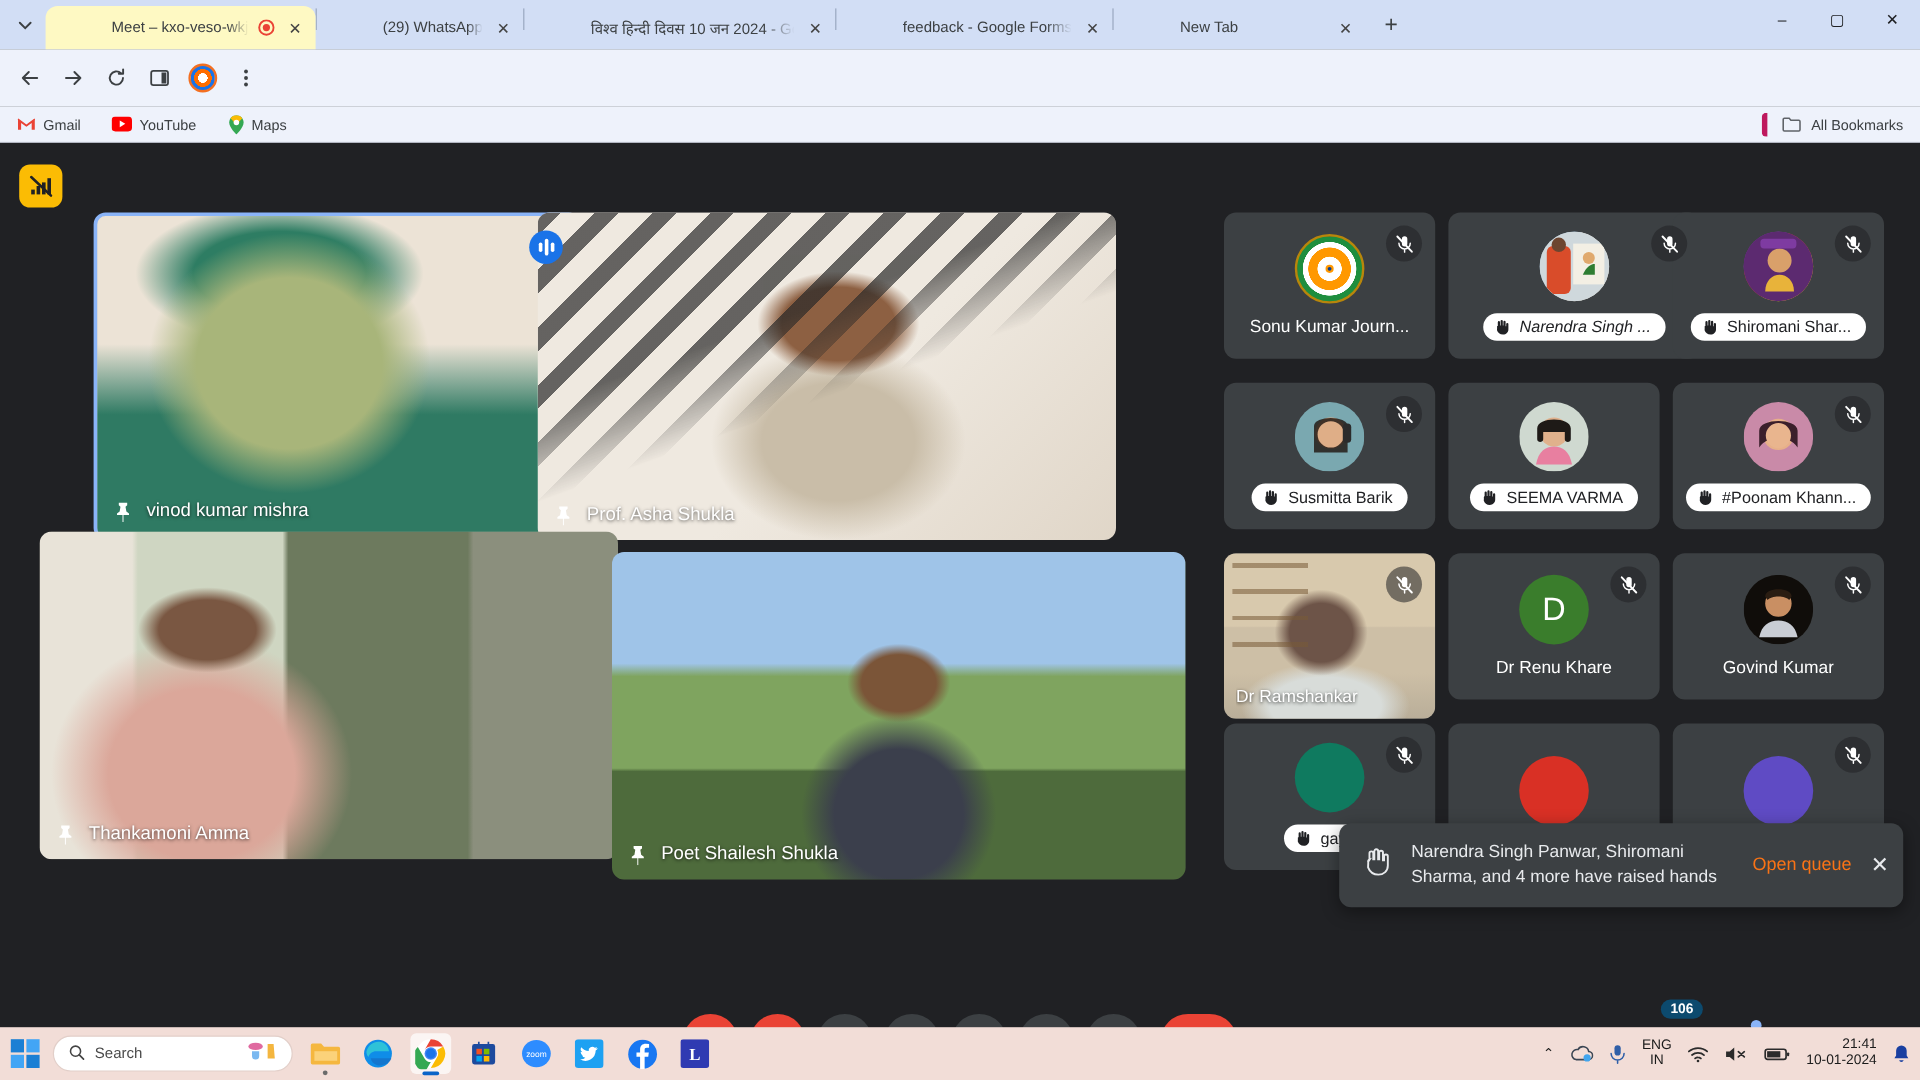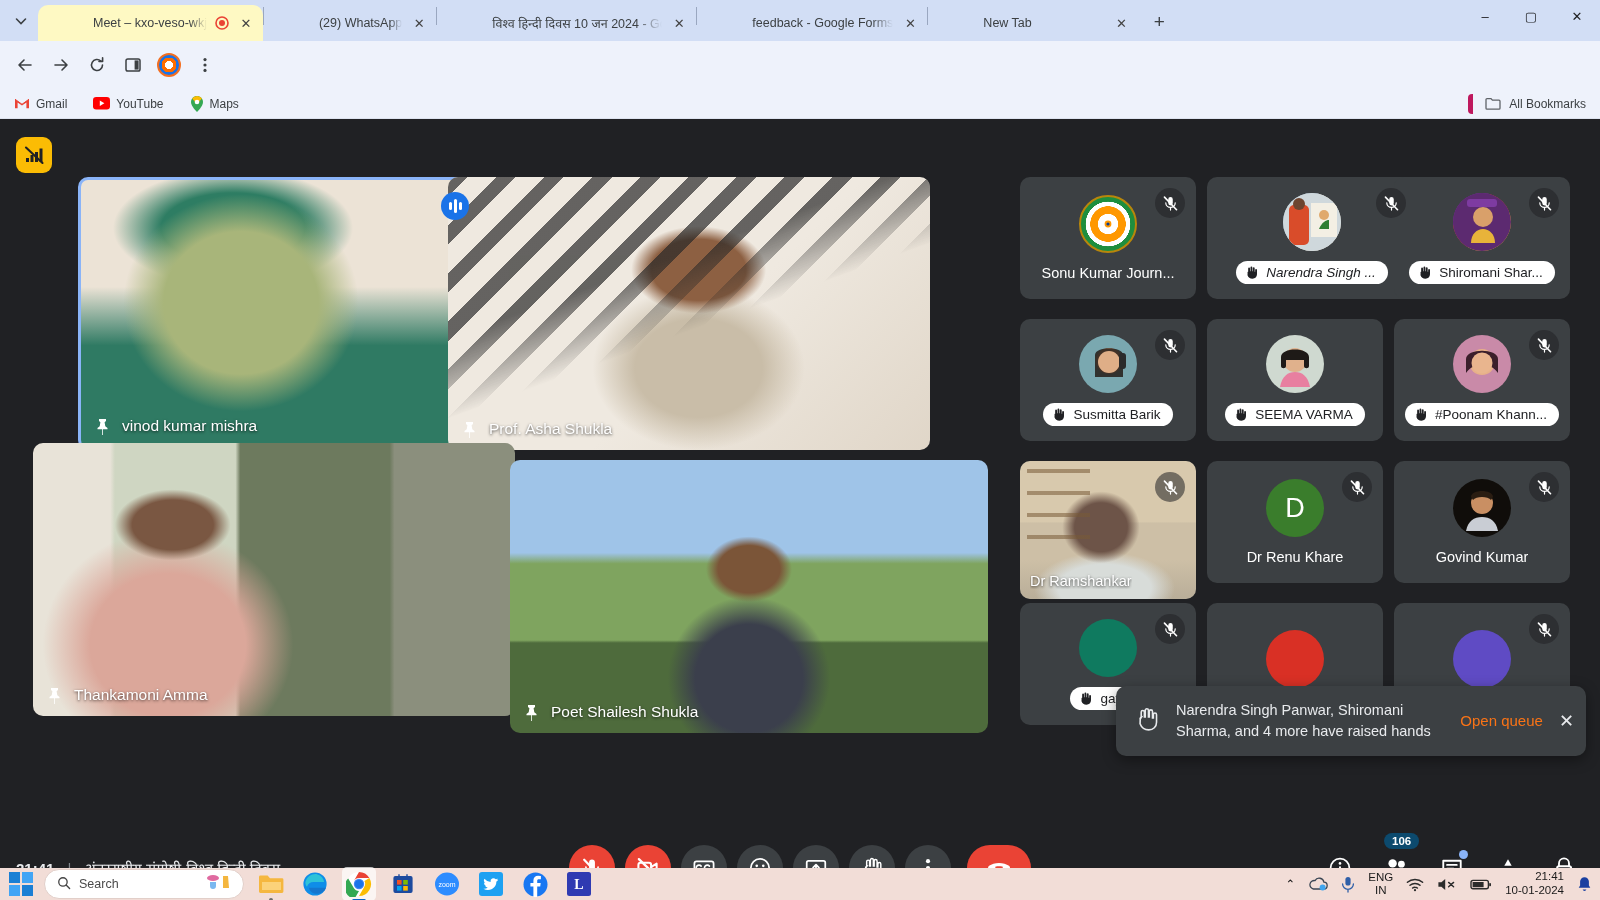--- a/index.html
+++ b/index.html
@@ -223,21 +223,21 @@
   .rctl { width: 40px; height: 40px; border-radius: 50%; display: flex; align-items: center; justify-content: center; cursor: pointer; position: relative; }
   .count-badge {
     position: absolute; top: -15px; left: 50%; transform: translateX(-34%);
     background: #0c4a6e; color: #fff; font-size: 11.5px; font-weight: 600;
     padding: 2px 8px; border-radius: 10px;
   }
   .blue-dot { position: absolute; top: 2px; right: 4px; width: 9px; height: 9px; border-radius: 50%; background: #8ab4f8; }
 
   
   .taskbar {
-    position: absolute; left: 0; bottom: 0; width: 1600px; height: 32px;
+    position: absolute; left: 0; bottom: 0; width: 1600px; height: 44px;
     background: #f2ddd7; display: flex; align-items: center; padding: 0 8px; z-index: 60; justify-content: flex-end;
   }
   .tb-center { display: flex; align-items: center; gap: 10px; }
   .start-ic { width: 26px; height: 26px; cursor: pointer; }
   .searchbox {
     width: 200px; height: 30px; background: #fff; border-radius: 16px;
     display: flex; align-items: center; gap: 8px; padding: 0 8px 0 12px;
     font-size: 12.5px; color: #4a4a4a; cursor: text; border: 1px solid #e2cfc9;
   }
   .searchbox .stext { flex: 1 1 auto; }

